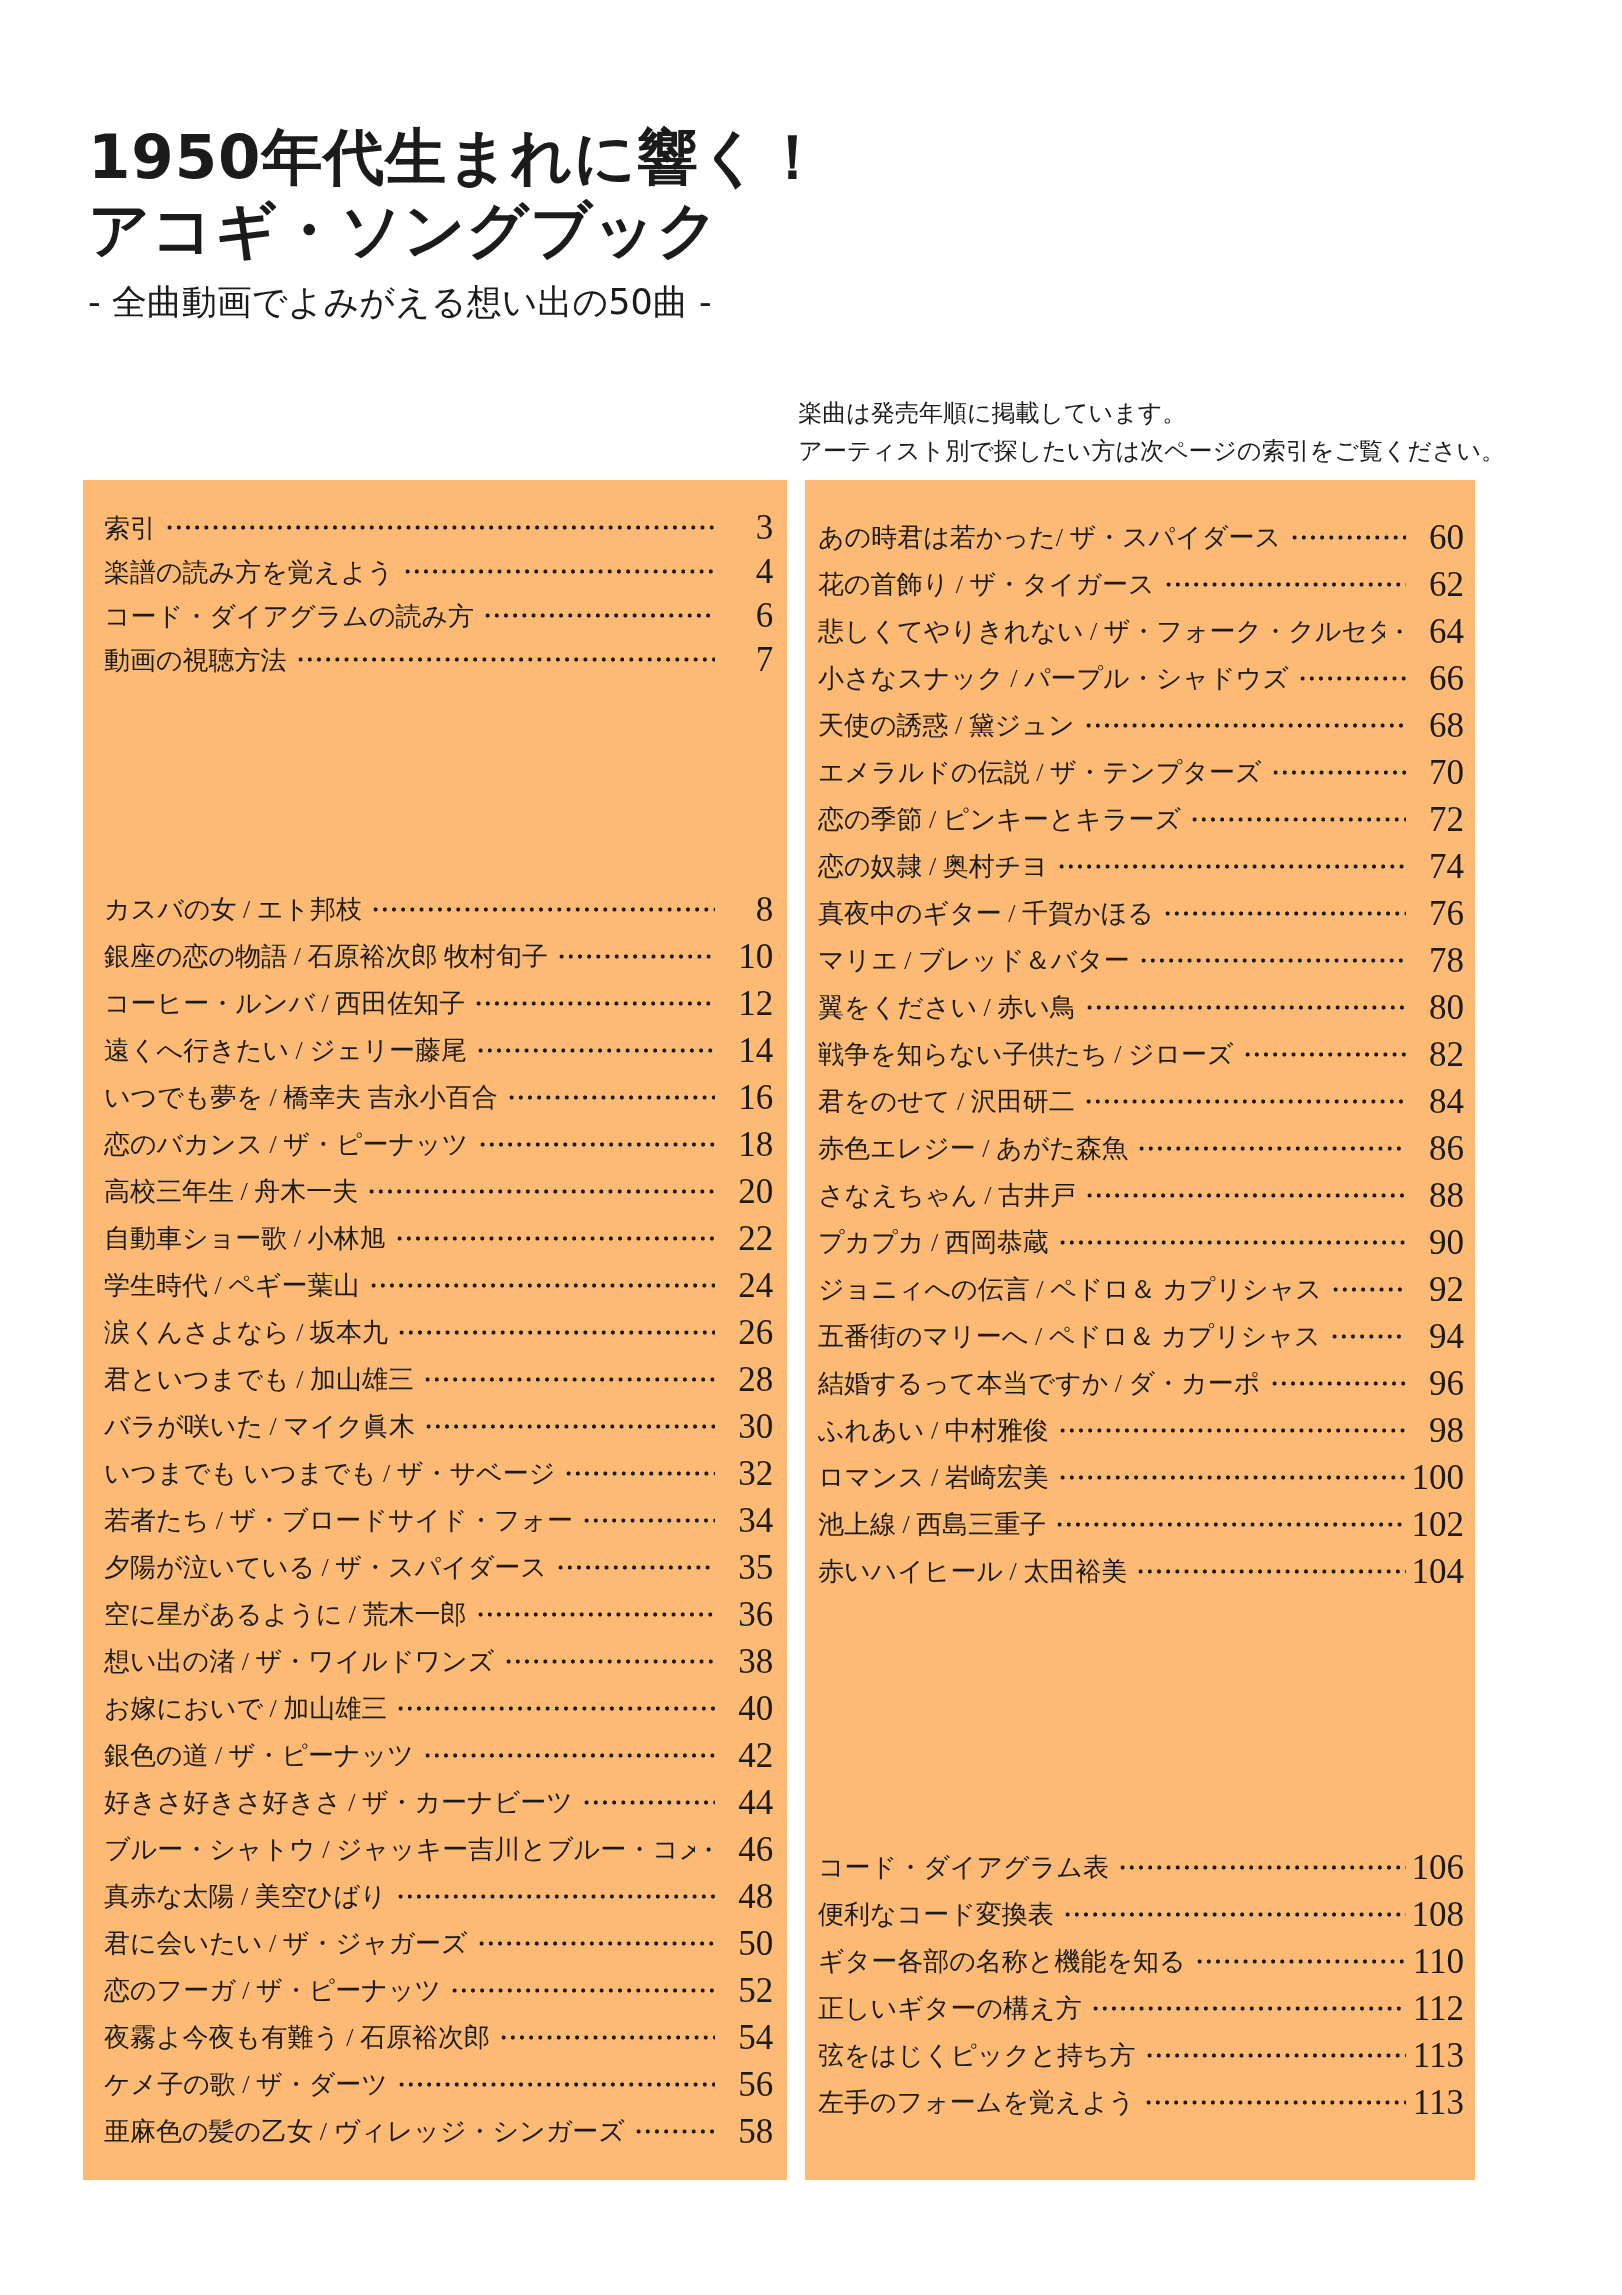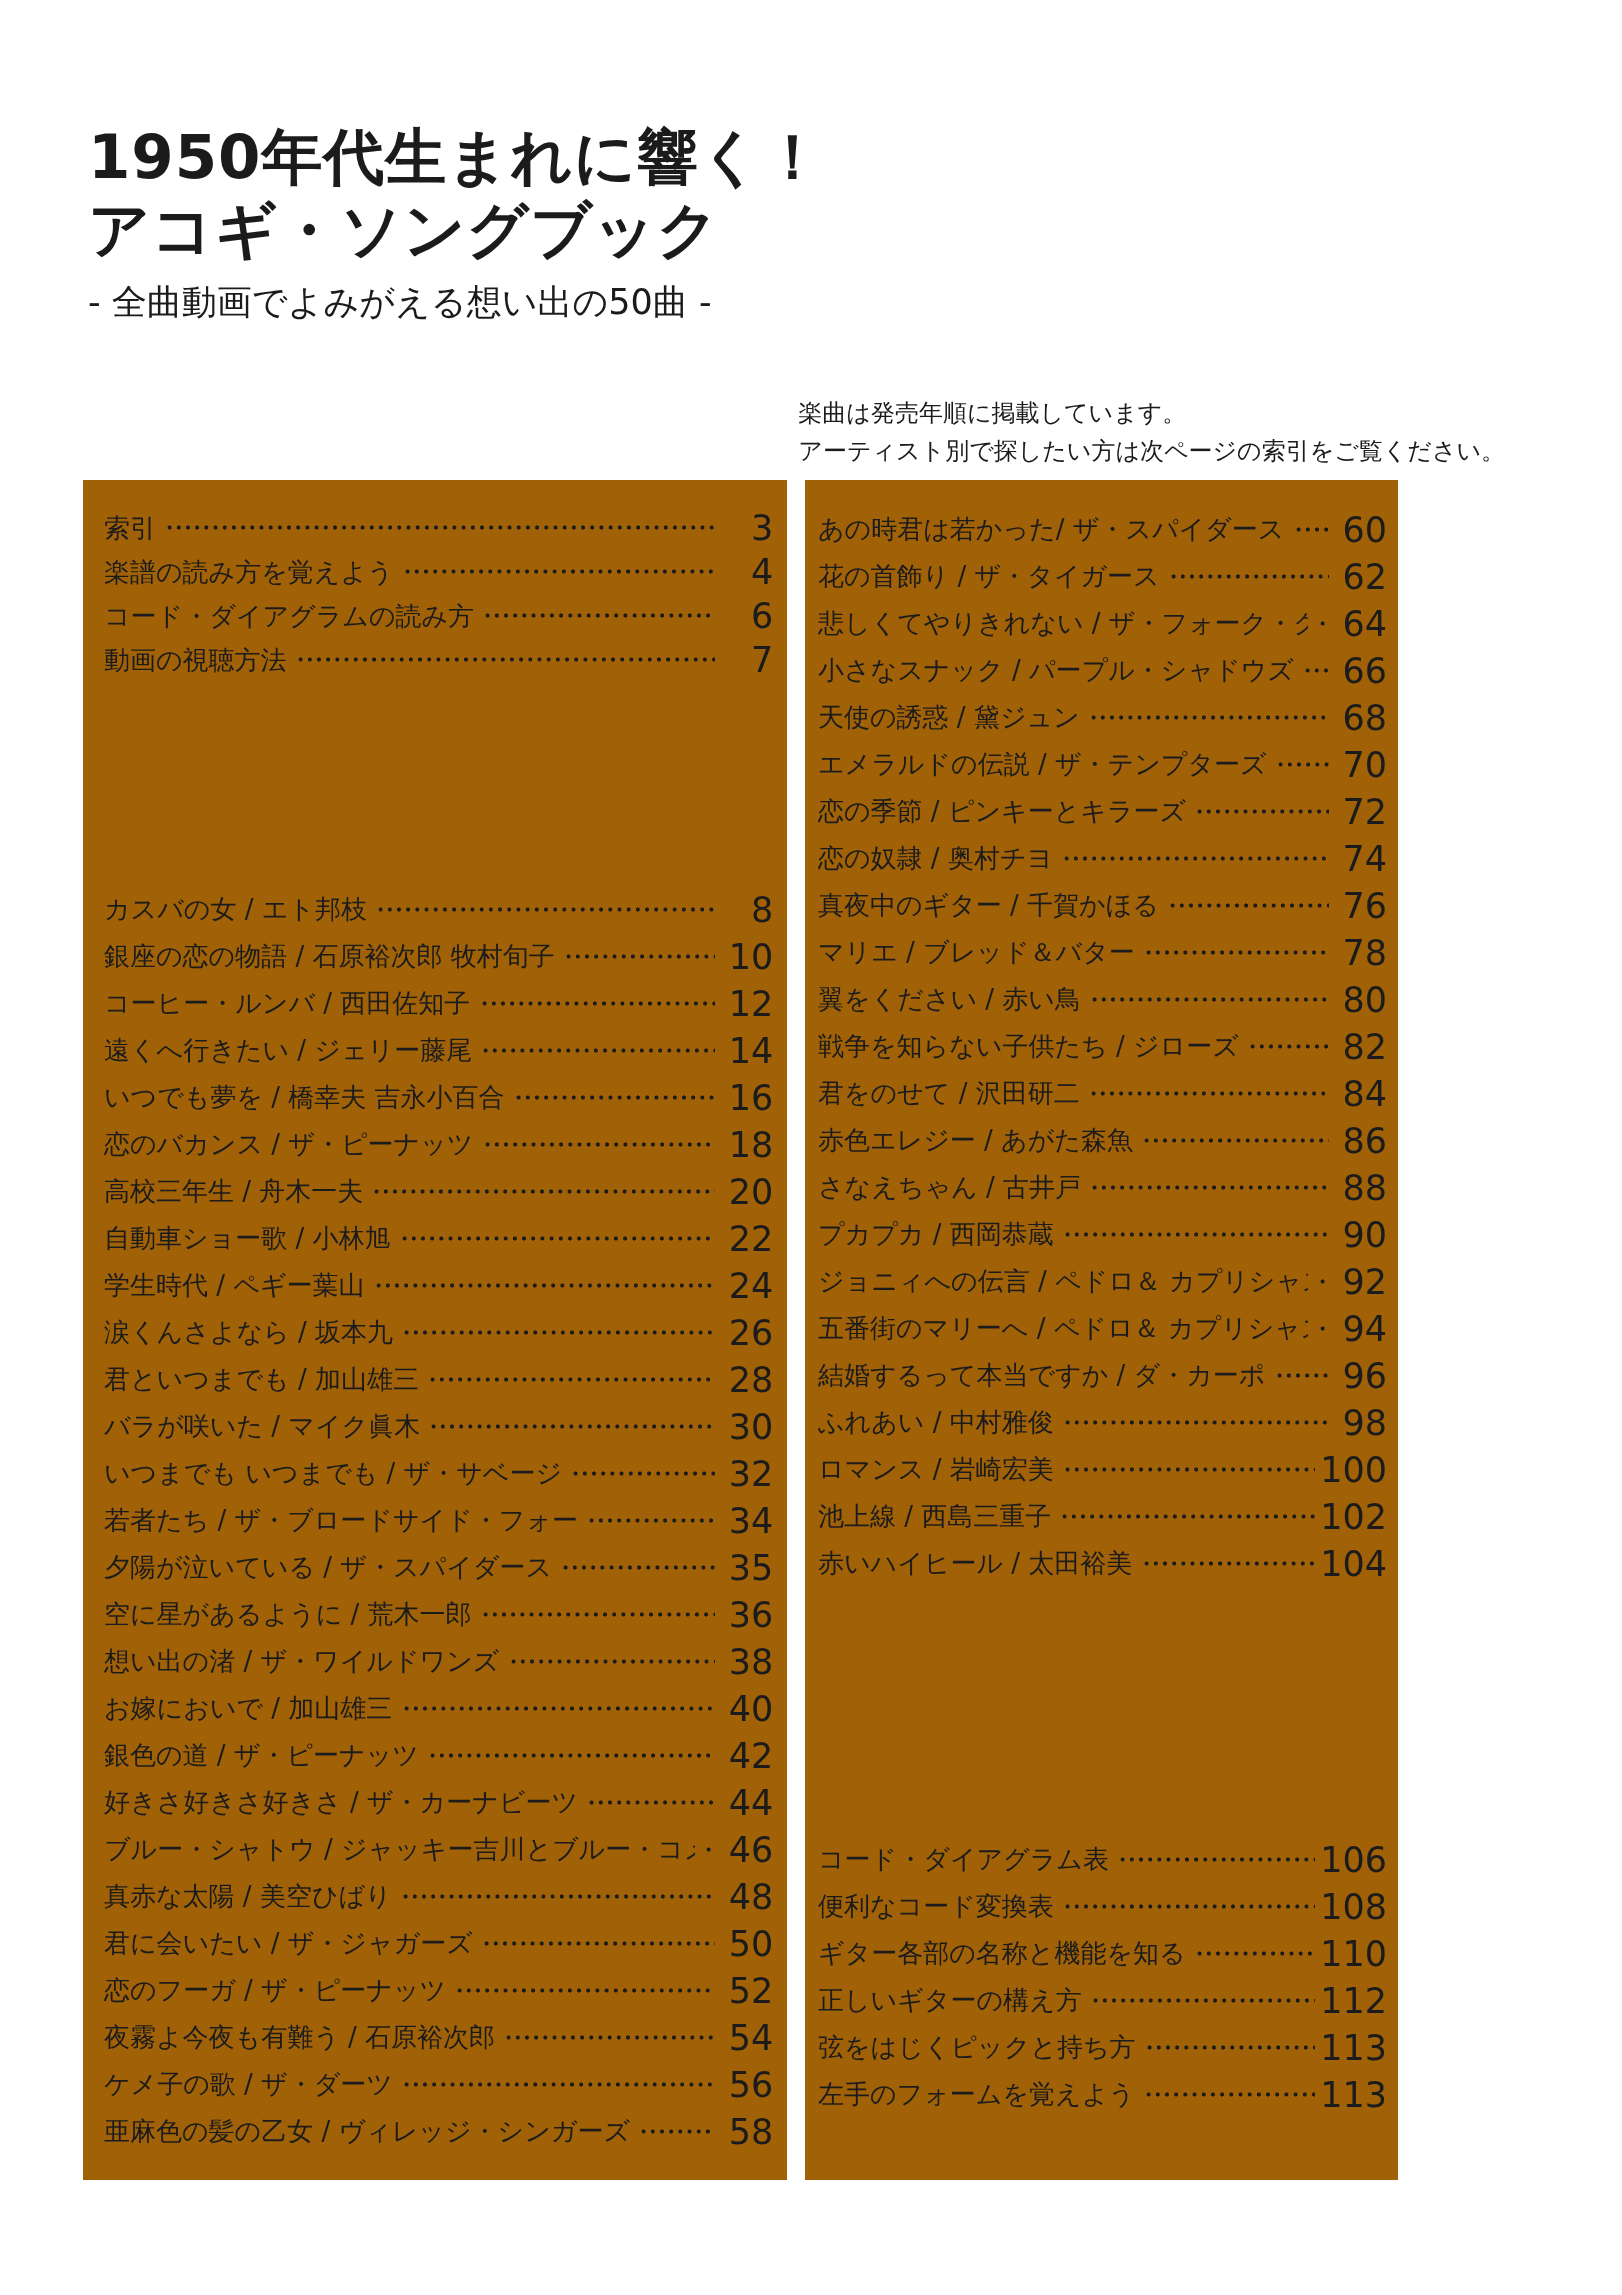--- a/index.html
+++ b/index.html
@@ -34,25 +34,26 @@
     right: 118px;
     text-align: left;
     font-size: 24px;
     line-height: 38px;
     white-space: nowrap;
   }
   .col {
     position: absolute;
     top: 468px;
     height: 1700px;
-    background: #a16207;
+    background: #fdba74;
     box-sizing: border-box;
+    font-family: Liberation Serif, serif;
   }
   .col-left  { left: 83px;  width: 704px; padding: 0 13.8px 0 21px; }
-  .col-right { left: 805px; width: 593px; padding: 0 11px 0 13px; }
+  .col-right { left: 805px; width: 670px; padding: 8px 11px 0 13px; }
 
   .toc-row {
     display: flex;
     align-items: center;
     height: 47px;
     font-size: 26px;
     white-space: nowrap;
   }
   .front-list { margin-top: 26px; }
   .front-list .toc-row { height: 44px; }

